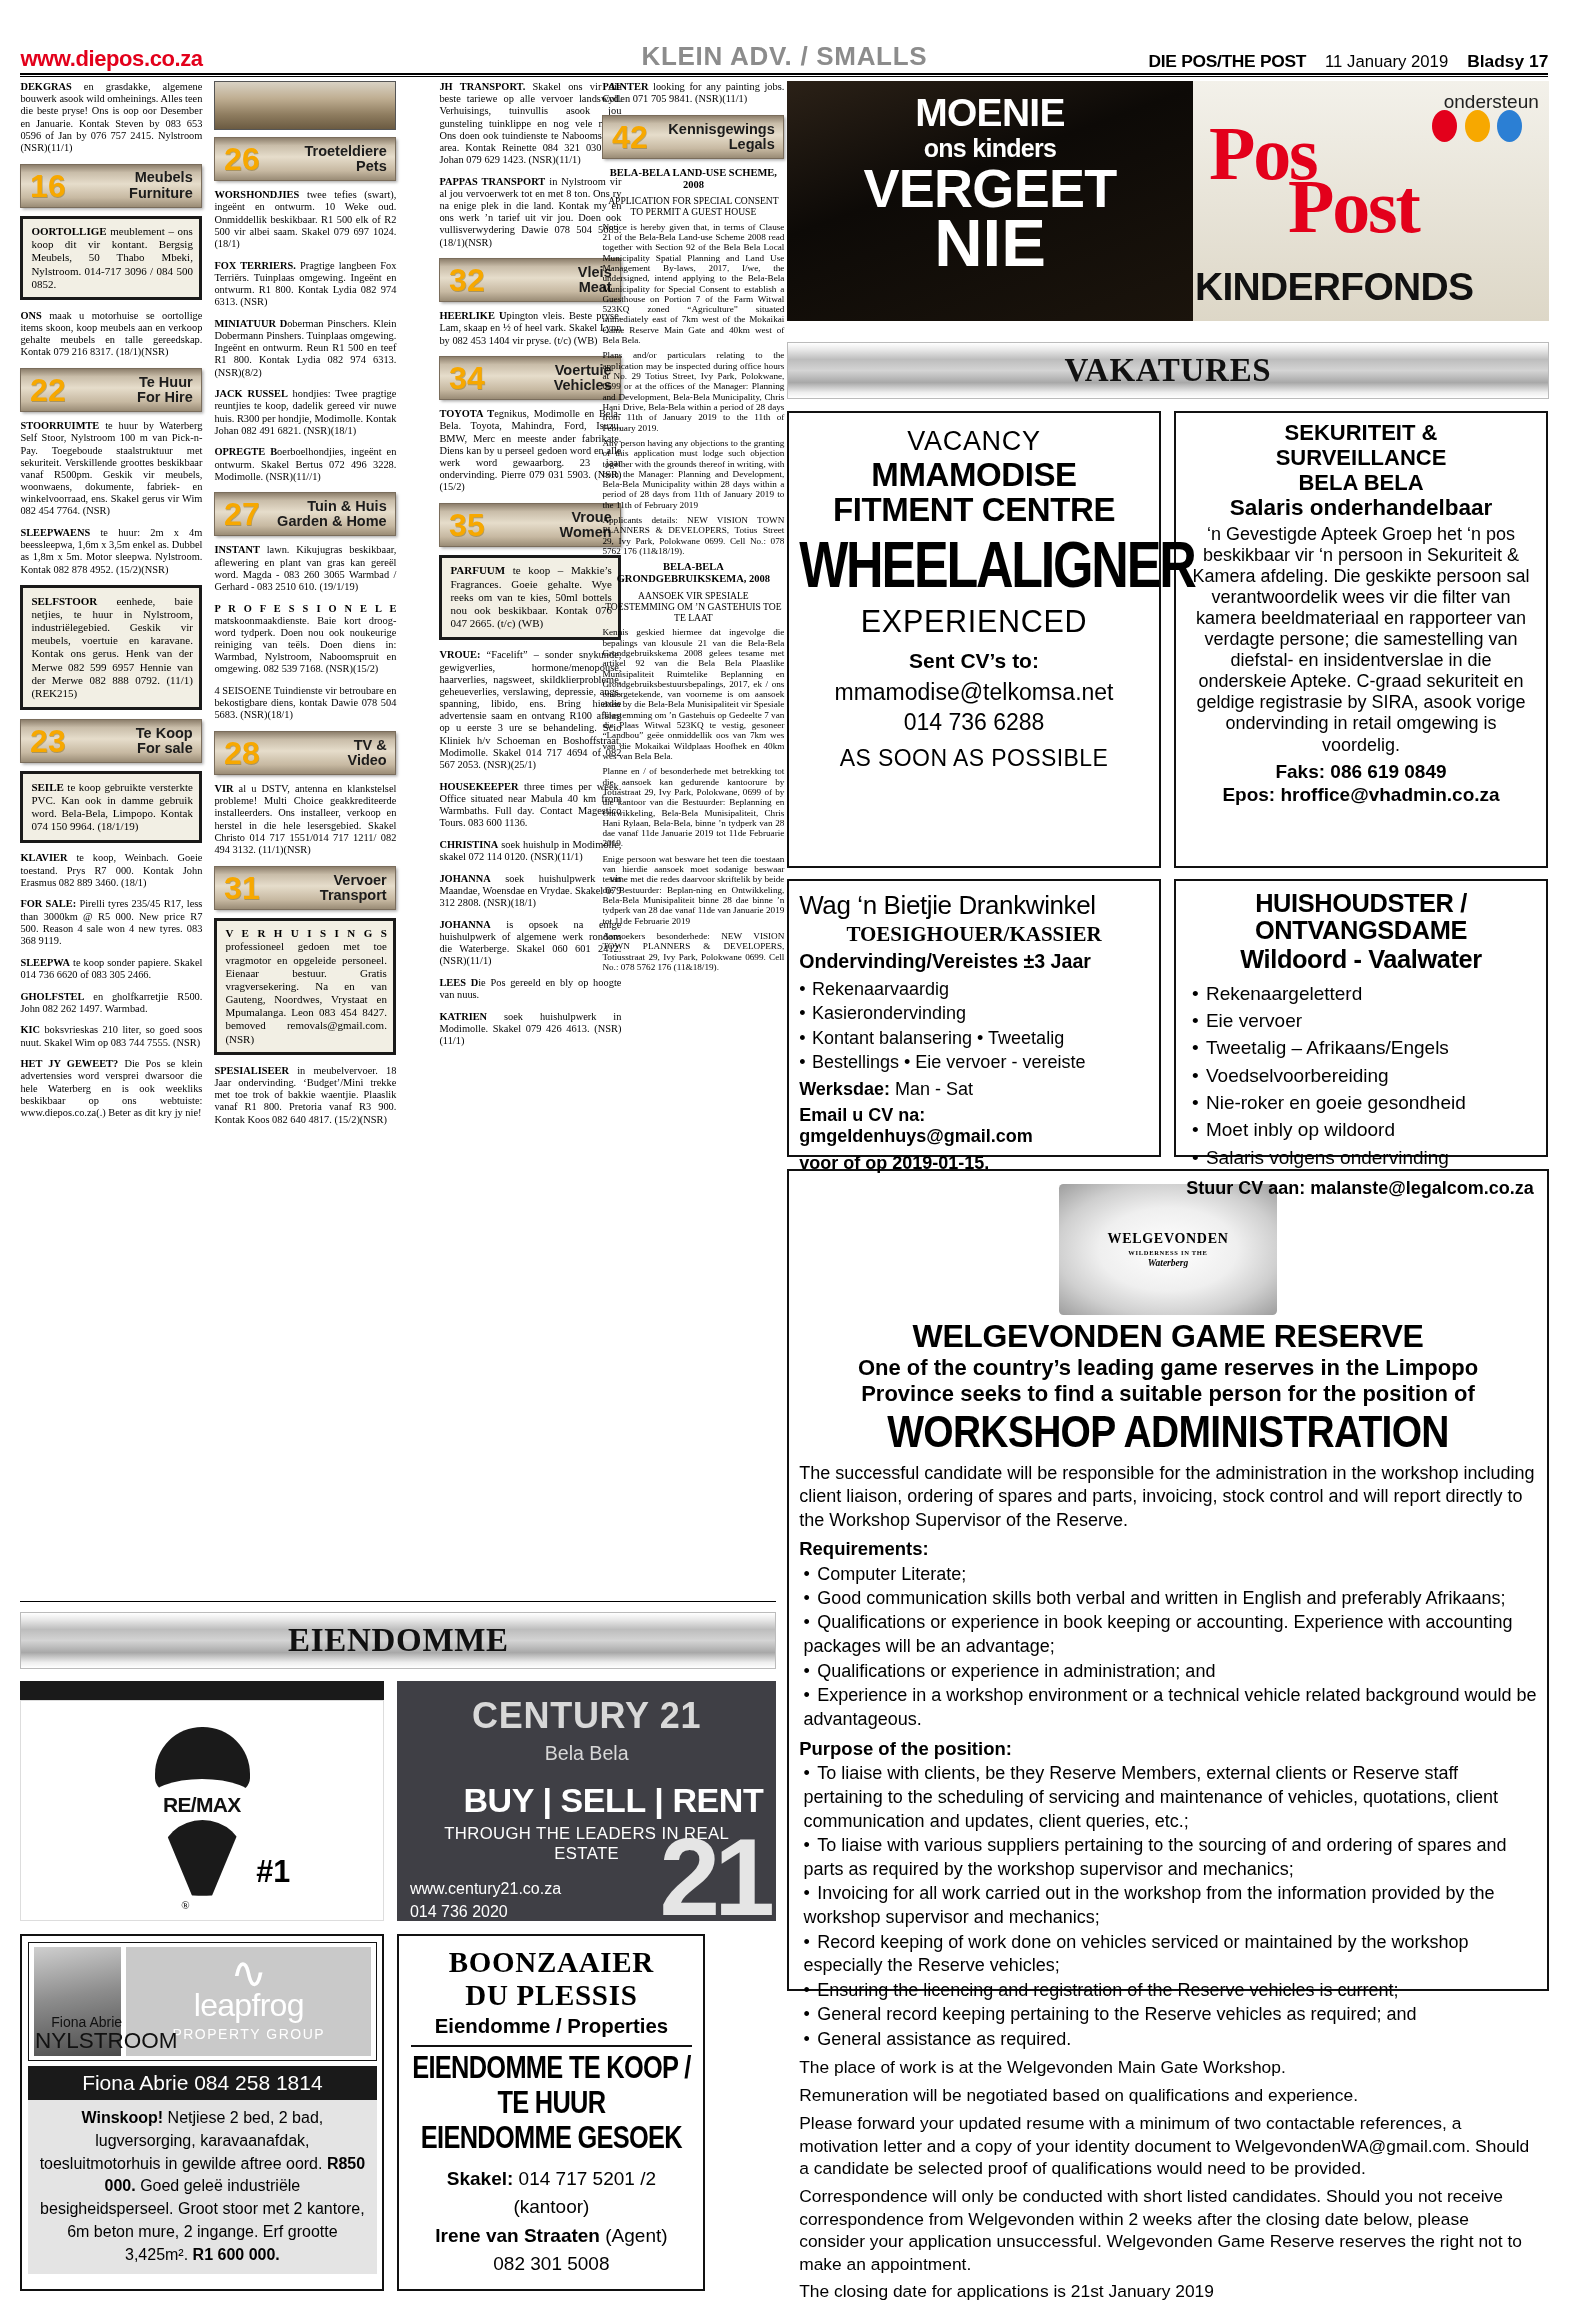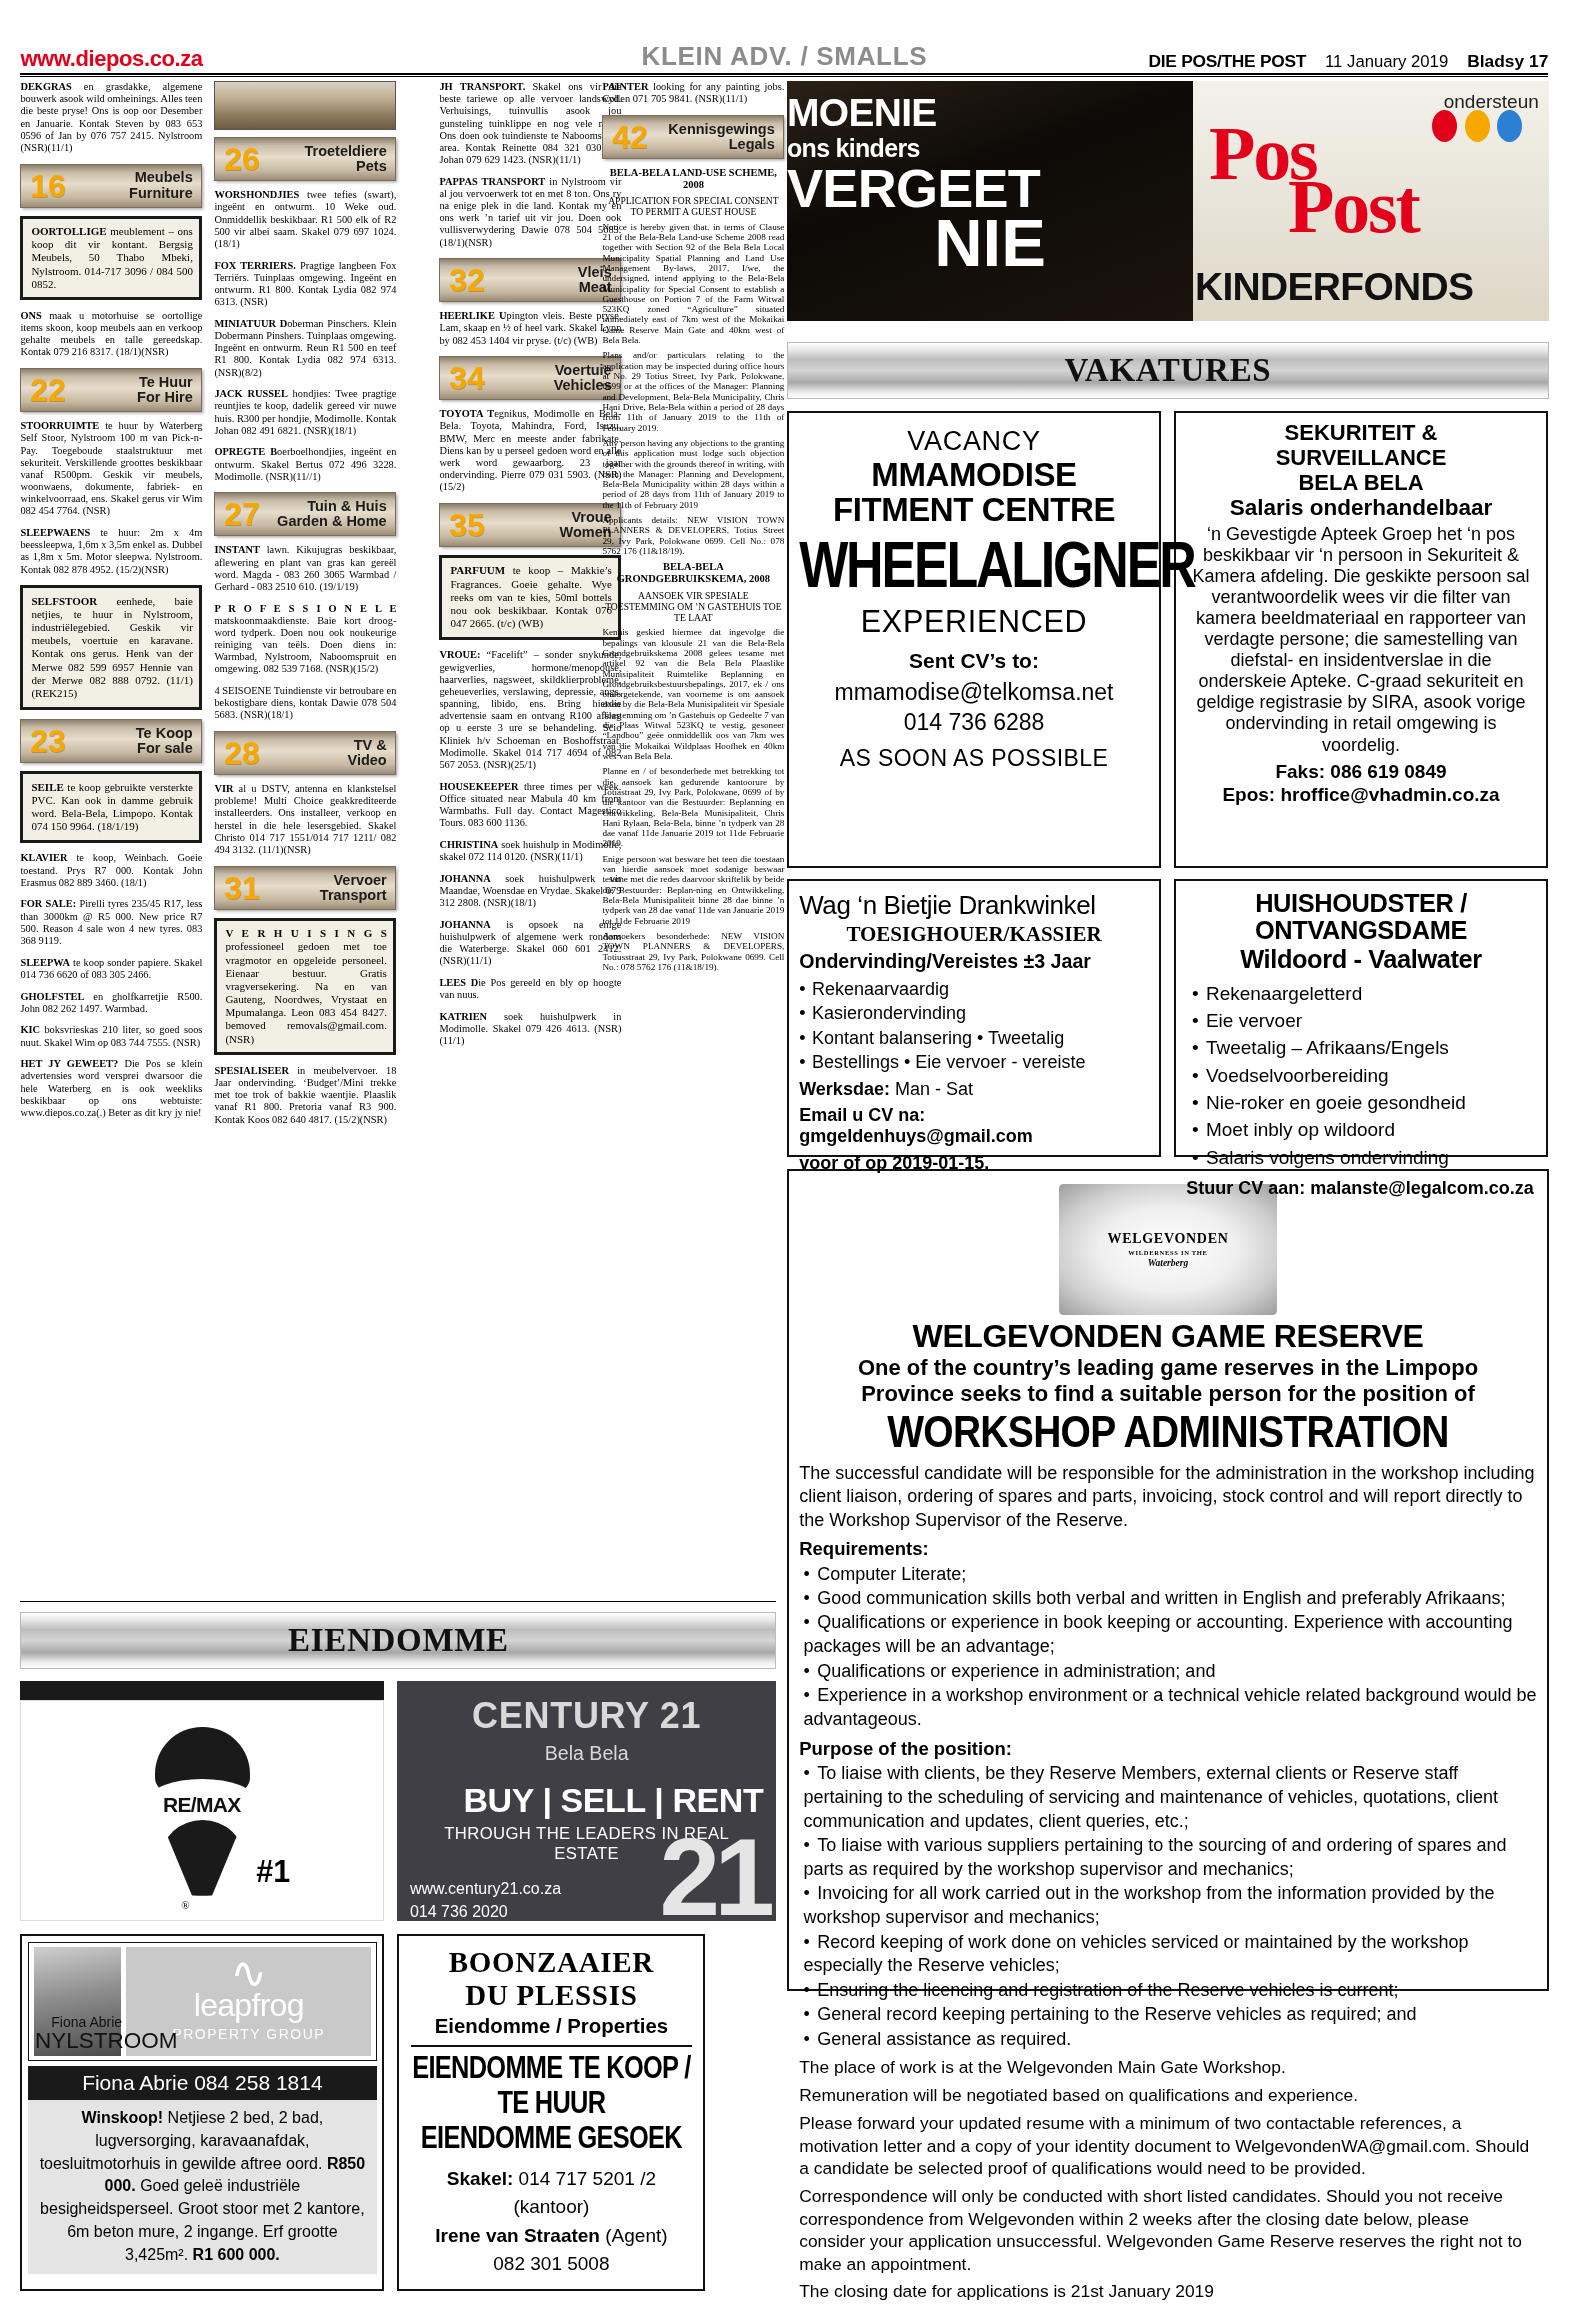--- a/index.html
+++ b/index.html
@@ -93,21 +93,21 @@
 
   
   .topbanner { position:absolute; left:787px; top:81px; width:762px; height:240px;
      display:flex; }
   .tb-left {
     flex:0 0 406px; background:#111; position:relative; overflow:hidden;
     background:linear-gradient(160deg,#2b2117 0%,#0d0a07 40%,#1b140c 100%);
   }
   .tb-left .line1, .tb-left .line2, .tb-left .line3 {
     font-family:"Liberation Sans", sans-serif; font-weight:bold; color:#fff;
-    line-height:.96; letter-spacing:-0.7px;
+    text-align:center; line-height:.96; letter-spacing:-0.7px;
   }
   .tb-left .line1 { font-size:39px; margin-top:13px; }
   .tb-left .line2 { font-size:25px; margin-top:4.4px; }
   .tb-left .line3 { font-size:54px; margin-top:2.9px; }
   .tb-left .line4 { font-size:67px; color:#fff; font-family:"Liberation Sans",sans-serif;
     font-weight:bold; text-align:center; line-height:.9; margin-top:-1.5px; }
   .tb-right {
     flex:1; background:#e9e6dc; position:relative; overflow:hidden;
     background:linear-gradient(180deg,#f3f1ea 0%,#ddd7c7 100%);
   }

